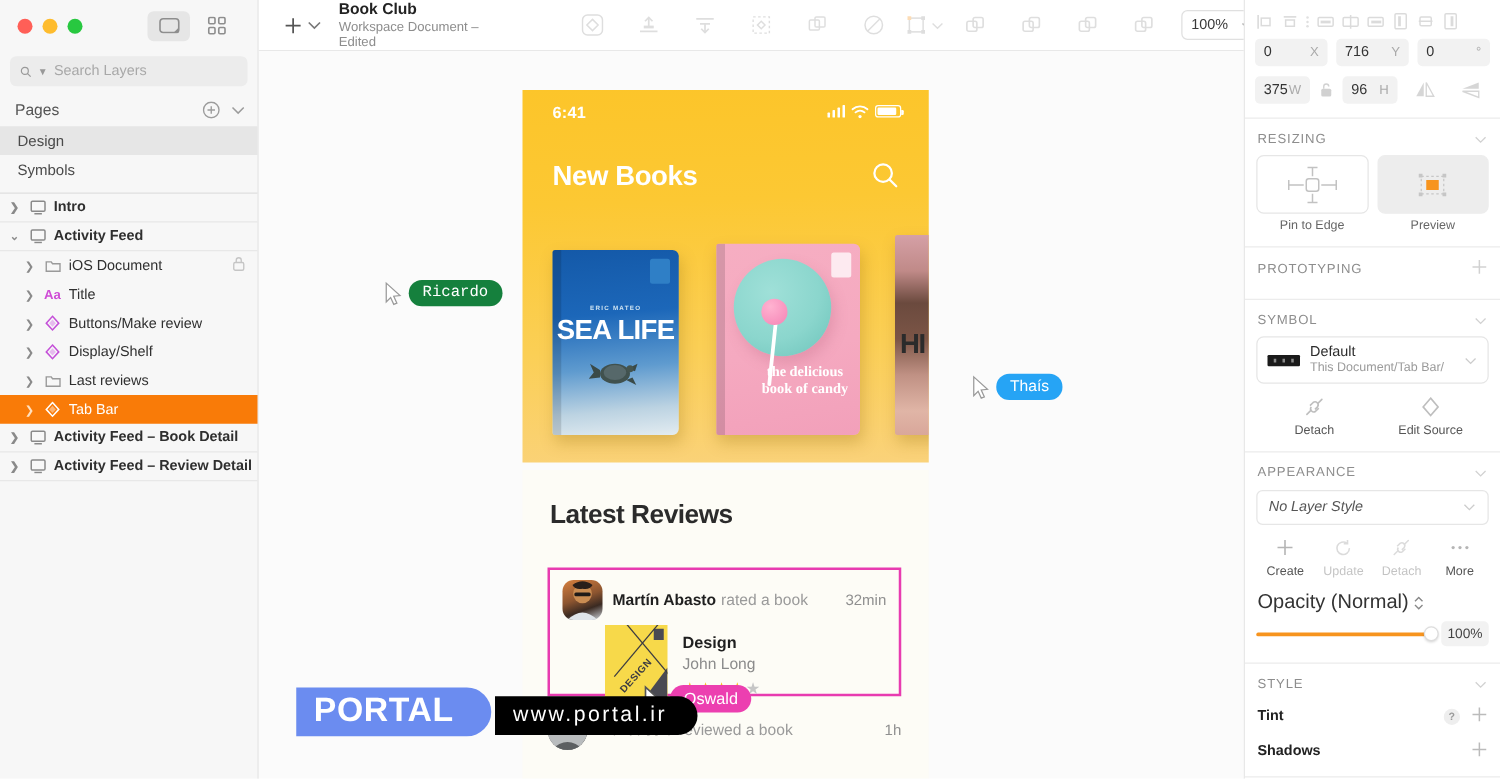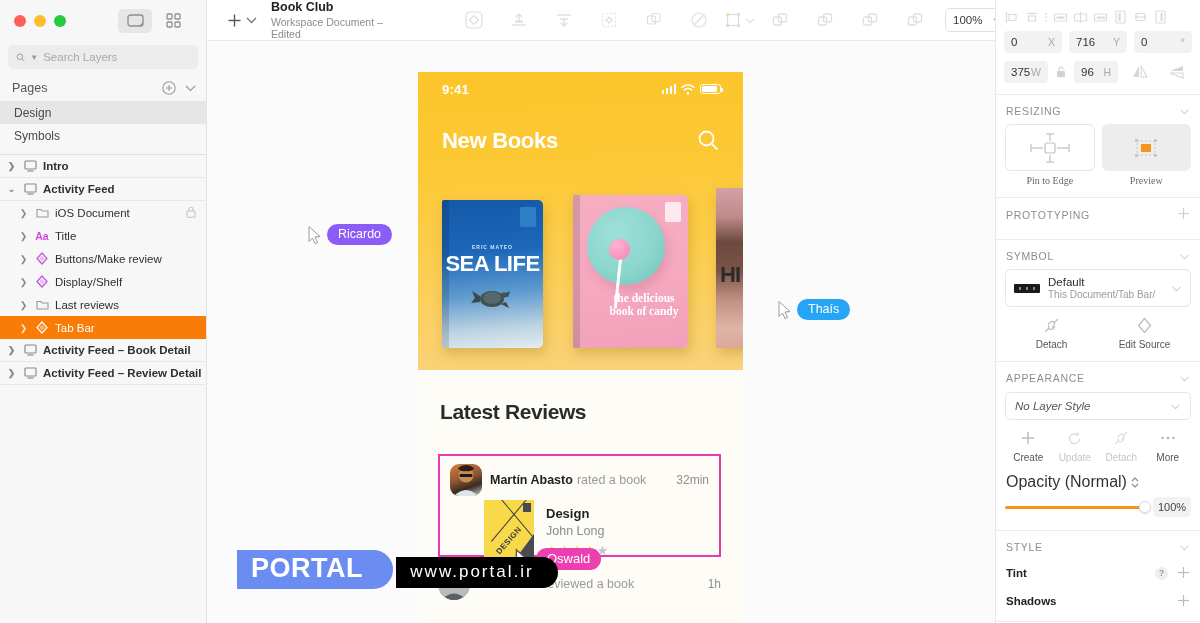--- a/index.html
+++ b/index.html
@@ -153,21 +153,21 @@
   .bk-t { font-size:13px; font-weight:bold; color:#1f1f1f;}
   .bk-a { font-size:12.5px; color:#8b8b8b; margin-top:3px;}
   .stars { margin-top:5px; font-size:13px; letter-spacing:1px; color:#fbbf24; }
   .stars .off { color:#c6c6c6; }
 
   .rev2 { position:absolute; left:20px; top:192px; display:flex; align-items:center; gap:8px; width:283px;}
 
   
   .cursor-lbl { position:absolute; display:flex; align-items:center; gap:4px; z-index:20;}
   .clabel { color:#fff; font-size:12.5px; padding:3px 11px 4px 11px; border-radius:11px; }
-  .c-ricardo .clabel { background:#8b5cf6; }
+  .c-ricardo .clabel { background:#15803d;font-family:Liberation Mono, monospace; }
   .c-thais .clabel { background:#26a4f5; }
   .c-oswald .clabel { background:#ec3fb0; font-size:13px;}
 
   
   .portal { position:absolute; left:0; bottom:34px; z-index:30; }
   .portal .p1 { background:#6b8cf0; color:#fff; font-size:27px; font-weight:bold; letter-spacing:.5px;
                 padding:3px 30px 5px 14px; border-radius:0 26px 26px 0; display:inline-block;margin-left:30px;}
   .portal .p2 { background:#000; color:#fff; font-size:17px; letter-spacing:2px;
                 padding:5px 24px 6px 14px; border-radius:0 22px 22px 0; display:inline-block; margin-top:2px;}
 
@@ -184,21 +184,21 @@
   .fld .u { color:#aaa; font-size:10.5px; }
   .lockbtn { width:12px; display:flex; align-items:center; justify-content:center; opacity:.45;}
   .flipbtn { width:30px; height:22px; display:flex; align-items:center; justify-content:center; opacity:.40;}
 
   .sec-hr { height:1px; background:#ececec; margin:11px 0 0 0; }
   .sec-head { display:flex; align-items:center; padding:9px 10px 5px 10px; }
   .sec-head .nm { font-size:10.5px; letter-spacing:.7px; color:#8d8d8d; }
   .sec-head .ic { margin-left:auto; opacity:.45; }
 
   .resize-row { display:flex; gap:7px; padding:1px 9px 0 9px;}
-  .rs-box { flex:1; text-align:center;font-family:Liberation Serif, serif; }
+  .rs-box { flex:1; text-align:center; }
   .rs-card { height:47px; border:1px solid #e6e6e6; border-radius:6px; display:flex; align-items:center; justify-content:center;}
   .rs-card.on { background:#ededed; border-color:#ededed; }
   .rs-lbl { font-size:10px; color:#666; margin-top:4px; }
 
   .sym-card { margin:1px 9px 0 9px; border:1px solid #e6e6e6; border-radius:6px; height:38px; display:flex; align-items:center; padding:0 8px; gap:8px;}
   .sym-thumb { width:26px; height:9px; background:#1a1a1a; border-radius:1px; flex:0 0 26px; position:relative;}
   .sym-thumb i { position:absolute; top:3px; width:2px; height:3px; background:#888; }
   .sym-t1 { font-size:11.5px; color:#2c2c2c; }
   .sym-t2 { font-size:10px; color:#9b9b9b; margin-top:1px;}
 
@@ -520,21 +520,21 @@
           </svg>
         </div>
       </div>
     </div>
 
     <div class="canvas">
 
       <div class="phone">
         <div class="phone-top">
           <div class="statusbar">
-            <div class="sb-time">9:41</div>
+            <div class="sb-time">6:41</div>
             <div class="sb-right">
               <span class="bars">
                   <i style="height:4px"></i>
                   <i style="height:6px"></i>
                   <i style="height:8px"></i>
                   <i style="height:10px"></i>
                 </span>
               <svg width="14" height="11" viewBox="0 0 14 11">
                 <path d="M1 3.4 A9 9 0 0 1 13 3.4" fill="none" stroke="#fff" stroke-width="1.5" stroke-linecap="round"></path>
                 <path d="M3.4 5.9 A5.6 5.6 0 0 1 10.6 5.9" fill="none" stroke="#fff" stroke-width="1.5" stroke-linecap="round"></path>

